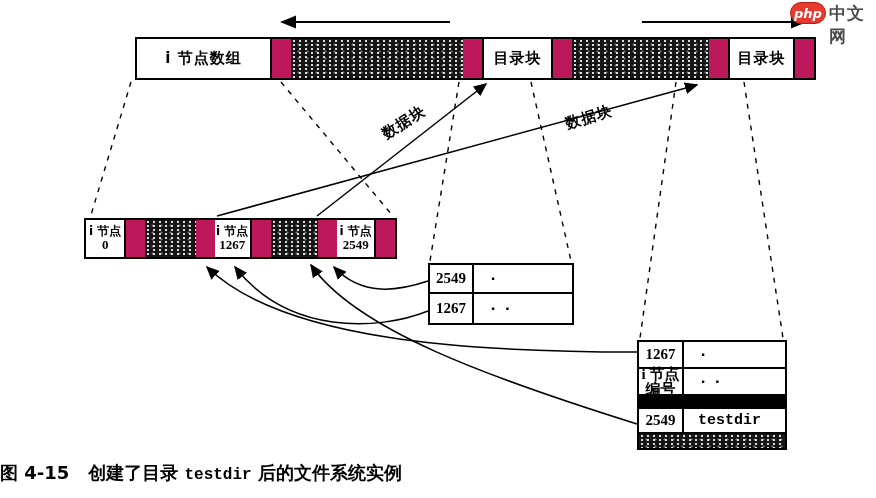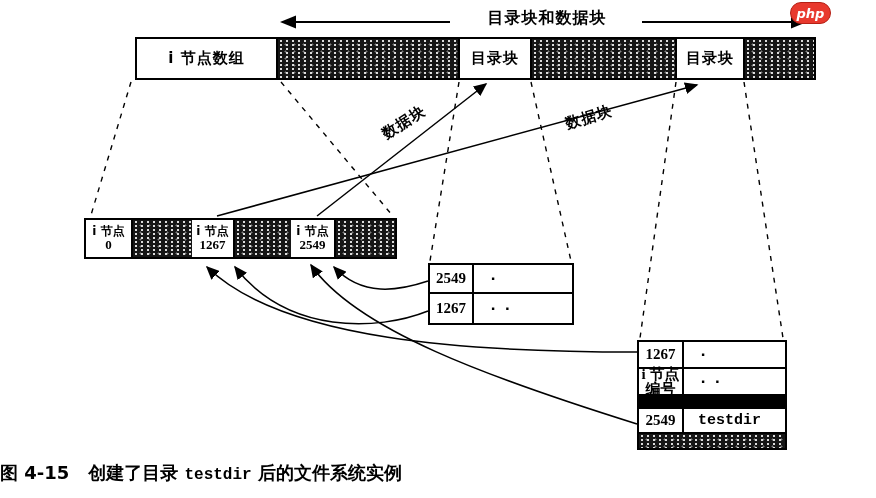--- a/index.html
+++ b/index.html
@@ -6,21 +6,21 @@
   .canvas{position:relative;width:876px;height:498px;background:#ffffff;overflow:hidden;
           font-family:"DejaVu Sans","Liberation Sans",sans-serif;color:#000;}
   svg.overlay{position:absolute;left:0;top:0;width:876px;height:498px;}
 
   
   .hatch{background-color:#161616;
     background-image:radial-gradient(circle,rgba(255,255,255,.85) .9px,transparent 1.1px),
                      radial-gradient(circle,rgba(255,255,255,.45) .9px,transparent 1.1px);
     background-size:6px 4px,9px 7px;background-position:0 0,3px 2px;}
 
-  .bar{position:absolute;display:flex;border:2px solid #000;box-sizing:border-box;background:#be185d;}
+  .bar{position:absolute;display:flex;border:2px solid #000;box-sizing:border-box;background:#be185d;gap:19px;}
   .bar .seg{box-sizing:border-box;height:100%;}
   .bar .white{background:#fff;display:flex;align-items:center;justify-content:center;
               font-weight:bold;}
   .top-bar{left:135px;top:37px;width:681px;height:43px;}
   .top-bar .white{font-size:15px;letter-spacing:1px;}
   .low-bar{left:84px;top:218px;width:313px;height:41px;}
   .cell2{display:flex;flex-direction:column;align-items:center;justify-content:center;
          font-weight:bold;font-size:12px;line-height:1.05;background:#fff;box-sizing:border-box;}
   .cell2 .num{font-family:"Liberation Serif",serif;font-size:13px;font-weight:bold;}
 
@@ -94,23 +94,23 @@
     <g stroke="#000" stroke-width="1.5" fill="none">
       <path d="M428,281 C398,291 362,297 334,267" marker-end="url(#ah)"></path>
       <path d="M428,311 C378,331 288,335 235,267" marker-end="url(#ah)"></path>
       <path d="M637,352 C470,352 283,341 207,267" marker-end="url(#ah)"></path>
       <path d="M637,424 C490,378 356,330 311,265" marker-end="url(#ah)"></path>
     </g>
   </svg>
 
   <div class="logo">
     <div class="pill">php</div>
+    <div class="site">中文网</div>
   </div>
 
-  <div class="toparrow-label">目录块和数据块</div>
 
   <div class="bar top-bar">
     <div class="seg white" style="width:141px;border-right:2px solid #000;">i 节点数组</div>
     <div class="seg hatch" style="width:180px;"></div>
     <div class="seg white" style="width:74px;border-left:2px solid #000;border-right:2px solid #000;">目录块</div>
     <div class="seg hatch" style="width:143px;"></div>
     <div class="seg white" style="width:70px;border-left:2px solid #000;border-right:2px solid #000;">目录块</div>
     <div class="seg hatch" style="flex:1;"></div>
   </div>
 

